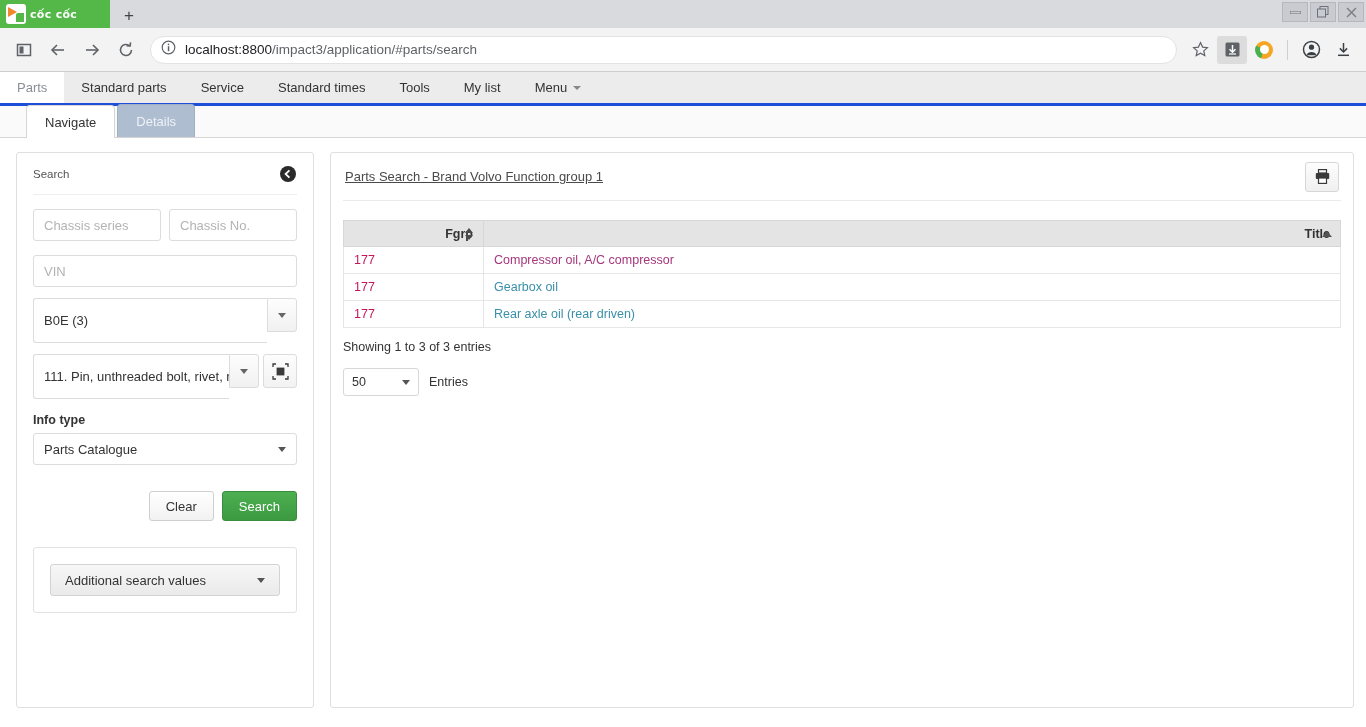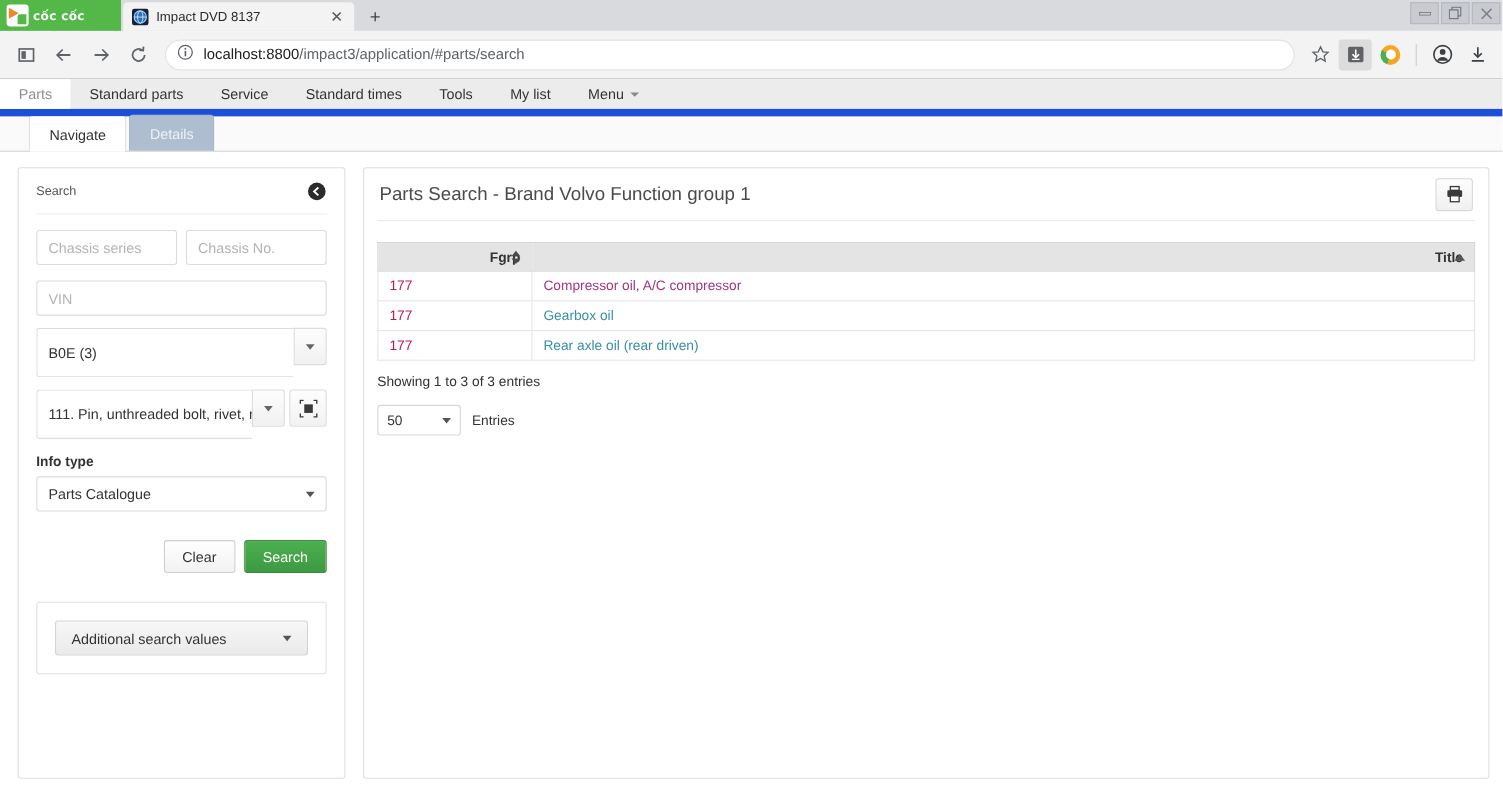--- a/index.html
+++ b/index.html
@@ -101,21 +101,21 @@
   }
   .coccoc-circle::after {
     content: ""; width: 9px; height: 9px; border-radius: 50%; background: #fff;
   }
 
   
   .app { flex: 1; background: #ffffff; display: flex; flex-direction: column; }
 
   .appnav {
     height: 34px; background: #ececec; display: flex; align-items: stretch;
-    border-bottom: 7px solid #1d4ed8; padding-left: 0;
+    border-bottom: 3px solid #1d4ed8; padding-left: 0;
   }
   .appnav-item {
     display: flex; align-items: center; padding: 0 17px;
     font-size: 13px; color: #333; white-space: nowrap;
   }
   .appnav-item.active { background: #ffffff; color: #8a8f94; }
   .caret-down {
     display: inline-block; width: 0; height: 0; margin-left: 6px;
     border-left: 4px solid transparent; border-right: 4px solid transparent;
     border-top: 4px solid #888;
@@ -223,21 +223,21 @@
   
   .panel-right {
     flex: 1; background: #fff; border: 1px solid #dfdfdf; border-radius: 3px;
     height: 556px; padding: 0 12px;
   }
   .pr-head {
     height: 48px; display: flex; align-items: center;
     justify-content: space-between; border-bottom: 1px solid #eaeaea;
     padding: 0 2px;
   }
-  .pr-title { font-size: 17px; color: #4a4a4a; }
+  .pr-title { font-size: 13px; color: #4a4a4a; text-decoration: underline; }
   .print-btn {
     width: 34px; height: 30px; border: 1px solid #d6d6d6; border-radius: 3px;
     background: linear-gradient(#fdfdfd,#f0f0f0);
     display: flex; align-items: center; justify-content: center;
   }
 
   table.results { width: 100%; border-collapse: collapse; margin-top: 19px; }
   table.results th {
     background: #e4e4e4; border: 1px solid #d7d7d7;
     font-size: 12.5px; font-weight: bold; color: #333;
@@ -319,31 +319,20 @@
 <body>
 
 <div class="browser">
 
   <div class="tabstrip">
     <div class="brand">
       <span class="brand-logo"></span>
       <span class="brand-text">cốc cốc</span>
     </div>
 
-    <div class="tab">
-      <span class="tab-favicon">
-        <svg width="13" height="13" viewBox="0 0 13 13">
-          <circle cx="6.5" cy="6.5" r="5.6" fill="#2c6fb5" stroke="#9fd2f0" stroke-width="1"></circle>
-          <ellipse cx="6.5" cy="6.5" rx="2.4" ry="5.6" fill="none" stroke="#cfeaff" stroke-width=".8"></ellipse>
-          <line x1="0.9" y1="6.5" x2="12.1" y2="6.5" stroke="#cfeaff" stroke-width=".8"></line>
-        </svg>
-      </span>
-      <span class="tab-title">Impact DVD 8137</span>
-      <span class="tab-close">✕</span>
-    </div>
 
     <div class="newtab">+</div>
 
     <div class="wincontrols">
       <div class="wc">
         <svg width="11" height="3" viewBox="0 0 11 3">
             <rect x="0" y="0" width="11" height="3" rx="1.4" fill="none" stroke="#6b7179" stroke-width="1"></rect>
           </svg>
       </div>
       <div class="wc">

